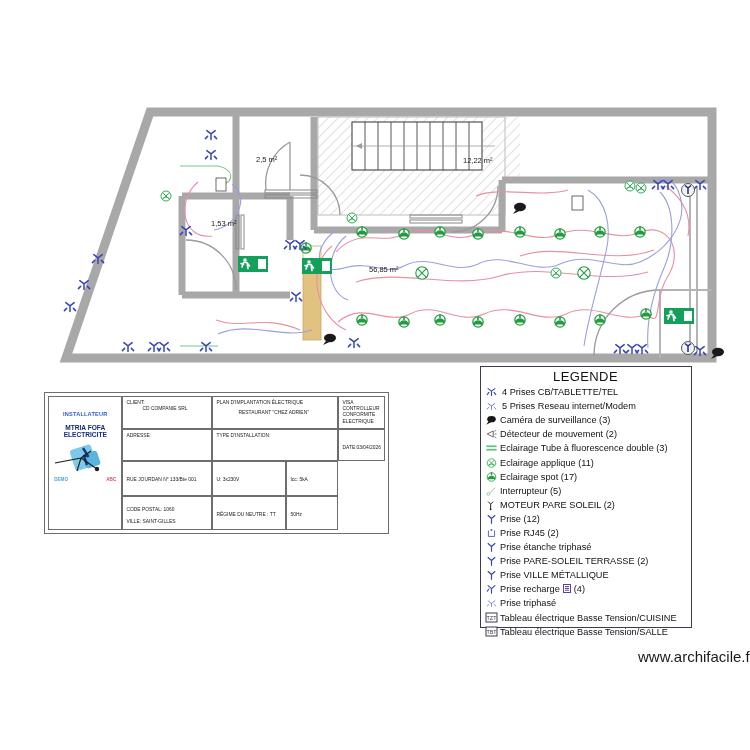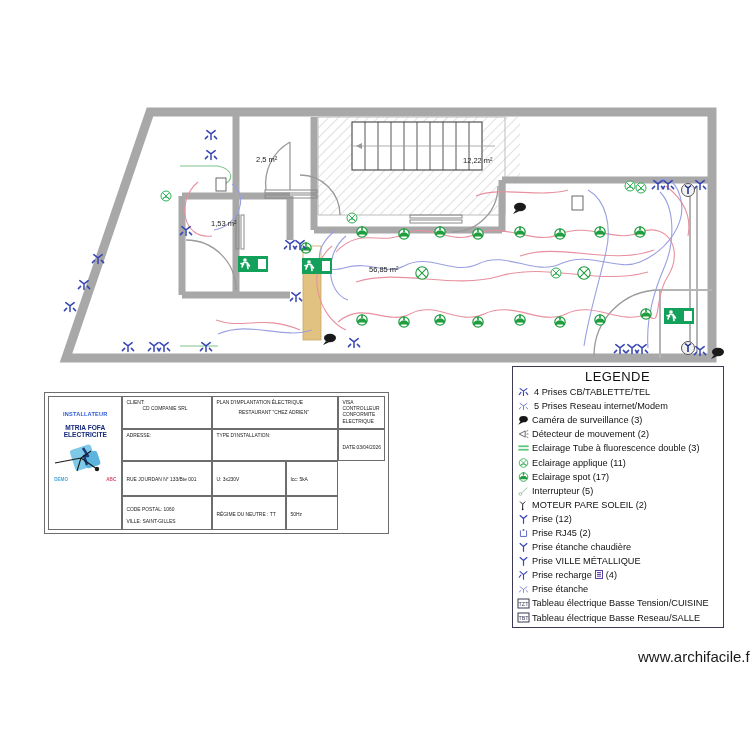--- a/index.html
+++ b/index.html
@@ -4,21 +4,21 @@
 <style>
   html,body{margin:0;padding:0;background:#ffffff;}
   body{width:750px;height:750px;position:relative;overflow:hidden;
        font-family:"Liberation Sans","DejaVu Sans",sans-serif;color:#111;}
 
   #plan-canvas{position:absolute;left:0;top:0;width:750px;height:750px;}
 
   
   .legend-box{position:absolute;left:480px;top:366px;width:212px;height:262px;
               background:#ffffff;border:1px solid #3a3a55;box-sizing:border-box;
-              padding:2px 4px 0 3px;margin-left:32px;}
+              padding:2px 4px 0 3px;}
   .legend-title{text-align:center;font-size:13px;letter-spacing:.4px;color:#111;
                 line-height:14px;margin:1px 0 1px 0;}
   .legend-list{list-style:none;margin:0;padding:0;}
   .legend-row{display:flex;align-items:center;height:14.1px;font-size:9.2px;
               color:#111;white-space:nowrap;}
   .legend-ico{width:15px;min-width:15px;height:13px;display:flex;
               align-items:center;justify-content:center;margin-right:1px;}
   .legend-lbl{overflow:hidden;}
   .legend-row.indent .legend-lbl{padding-left:2px;text-align:right;}
   .chg-ico{display:inline-block;vertical-align:-2px;margin:0 3px;}
@@ -389,23 +389,31 @@
       </span>
       <span class="legend-lbl">Prise  RJ45 (2)</span>
     </li>
 
     <li class="legend-row">
       <span class="legend-ico">
         <svg width="13" height="12" viewBox="-7 -7 14 14">
             <path d="M0,5 L0,-0.5 M0,-0.5 L-4,-4 M0,-0.5 L4,-4" stroke="#3746b4" stroke-width="1.4" fill="none" stroke-linecap="round"></path>
           </svg>
       </span>
-      <span class="legend-lbl">Prise  étanche chaudière</span>
-    </li>
-
+      <span class="legend-lbl">Prise  étanche triphasé</span>
+    </li>
+
+    <li class="legend-row">
+      <span class="legend-ico">
+        <svg width="13" height="12" viewBox="-7 -7 14 14">
+            <path d="M0,5 L0,-0.5 M0,-0.5 L-4,-4 M0,-0.5 L4,-4" stroke="#3746b4" stroke-width="1.4" fill="none" stroke-linecap="round"></path>
+          </svg>
+      </span>
+      <span class="legend-lbl">Prise PARE-SOLEIL TERRASSE (2)</span>
+    </li>
 
     <li class="legend-row">
       <span class="legend-ico">
         <svg width="13" height="12" viewBox="-7 -7 14 14">
             <path d="M0,5 L0,-0.5 M0,-0.5 L-4,-4 M0,-0.5 L4,-4" stroke="#3746b4" stroke-width="1.4" fill="none" stroke-linecap="round"></path>
           </svg>
       </span>
       <span class="legend-lbl">Prise VILLE MÉTALLIQUE</span>
     </li>
 
@@ -425,41 +433,41 @@
       <span class="legend-lbl">(4)</span>
     </li>
 
 
     <li class="legend-row">
       <span class="legend-ico">
         <svg width="13" height="12" viewBox="-7 -7 14 14">
             <path d="M0,4 L0,0.5 M0,0.5 L-4,-2.6 M0,0.5 L4,-2.6 M-3,1.6 L-5,3.6 M3,1.6 L5,3.6" stroke="#6f79d0" stroke-width="1" fill="none" stroke-linecap="round"></path>
           </svg>
       </span>
-      <span class="legend-lbl">Prise étanche</span>
+      <span class="legend-lbl">Prise triphasé</span>
     </li>
 
     <li class="legend-row">
       <span class="legend-ico">
         <svg width="13" height="11" viewBox="0 0 13 11">
             <rect x="1" y="1" width="11" height="9" fill="#fff" stroke="#3a3a55" stroke-width="1"></rect>
             <text x="6.5" y="7.6" font-size="5.4" text-anchor="middle" fill="#3a3a55" font-family="Liberation Sans, sans-serif">TZT</text>
           </svg>
       </span>
       <span class="legend-lbl">Tableau électrique Basse Tension/CUISINE</span>
     </li>
 
     <li class="legend-row">
       <span class="legend-ico">
         <svg width="13" height="11" viewBox="0 0 13 11">
             <rect x="1" y="1" width="11" height="9" fill="#fff" stroke="#3a3a55" stroke-width="1"></rect>
             <text x="6.5" y="7.6" font-size="5.4" text-anchor="middle" fill="#3a3a55" font-family="Liberation Sans, sans-serif">TBT</text>
           </svg>
       </span>
-      <span class="legend-lbl">Tableau électrique Basse Reseau/SALLE</span>
+      <span class="legend-lbl">Tableau électrique Basse Tension/SALLE</span>
     </li>
   </ul>
 </div>
 
 <div class="titleblock">
   <div class="tb-grid">
 
     <div class="tb-logo">
       <div class="tb-inst">INSTALLATEUR</div>
       <div class="tb-logo-name">

